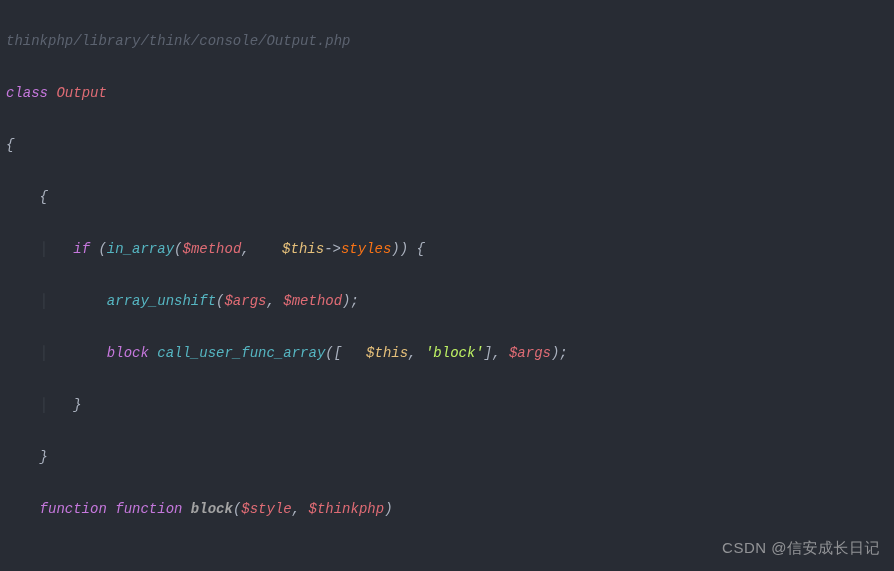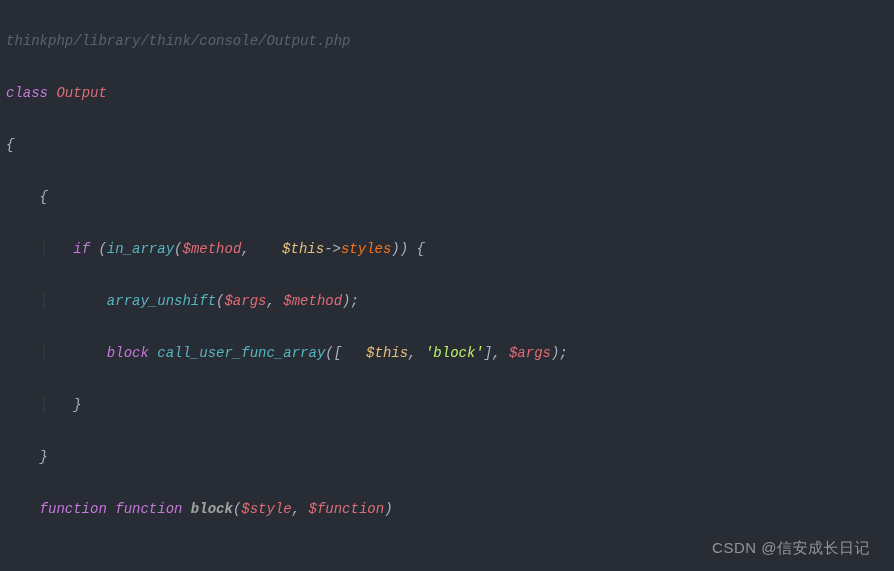--- a/index.html
+++ b/index.html
@@ -29,21 +29,21 @@
   .this { color: #e5c07b; margin-left: 24px; }
   .prop { color: #f97316; }
   .arrow { color: #abb2bf; }
   .brace { color: #abb2bf; }
   .comma { color: #abb2bf; }
   .str { color: #bef264; }
   .builtin { color: #56b6c2; }
   .indent-guide { color: #3b4048; font-style: normal; }
   .watermark {
     position: absolute;
-    right: 24px;
+    right: 14px;
     bottom: 10px;
     color: rgba(210,210,210,0.62);
     font-family: Arial, sans-serif;
     font-style: normal;
     font-size: 15px;
     letter-spacing: 0.5px;
   }
 </style>
 </head>
 <body>
@@ -51,21 +51,21 @@
 <div class="code-area">
 <span class="line"><span class="path">thinkphp/library/think/console/Output.php</span></span>
 <span class="line"><span class="kw">class</span> <span class="cls">Output</span></span>
 <span class="line"><span class="brace">{</span></span>
 <span class="line">    <span class="brace">{</span></span>
 <span class="line">    <span class="indent-guide">│</span>   <span class="kw">if</span> <span class="brace">(</span><span class="builtin">in_array</span><span class="brace">(</span><span class="var">$method</span><span class="comma">, </span><span class="this">$this</span><span class="arrow">-&gt;</span><span class="prop">styles</span><span class="brace">))</span> <span class="brace">{</span></span>
 <span class="line">    <span class="indent-guide">│</span>       <span class="builtin">array_unshift</span><span class="brace">(</span><span class="var">$args</span><span class="comma">, </span><span class="var">$method</span><span class="brace">);</span></span>
 <span class="line">    <span class="indent-guide">│</span>       <span class="kw">block</span> <span class="builtin">call_user_func_array</span><span class="brace">([</span><span class="this">$this</span><span class="comma">, </span><span class="str">'block'</span><span class="brace">], </span><span class="var">$args</span><span class="brace">);</span></span>
 <span class="line">    <span class="indent-guide">│</span>   <span class="brace">}</span></span>
 <span class="line">    <span class="brace">}</span></span>
-<span class="line">    <span class="kw">function</span> <span class="kw">function</span> <span class="fn">block</span><span class="brace">(</span><span class="var">$style</span><span class="comma">, </span><span class="var">$function</span><span class="brace">)</span></span>
+<span class="line">    <span class="kw">function</span> <span class="kw">function</span> <span class="fn">block</span><span class="brace">(</span><span class="var">$style</span><span class="comma">, </span><span class="var">$thinkphp</span><span class="brace">)</span></span>
 
 
 
 
 
 
 
 
 
 

